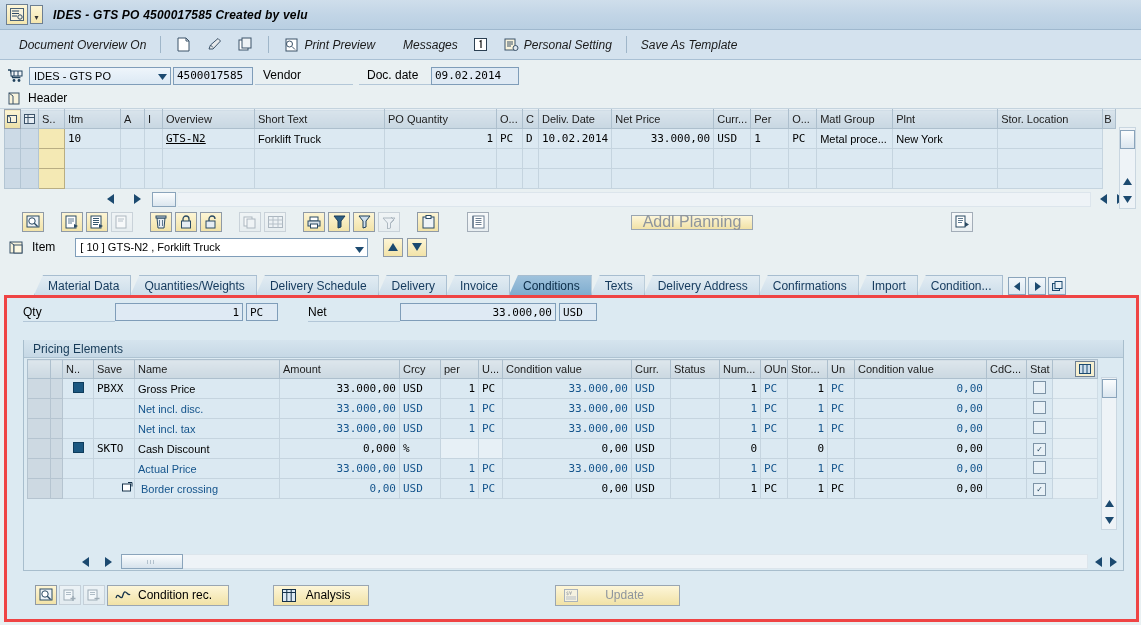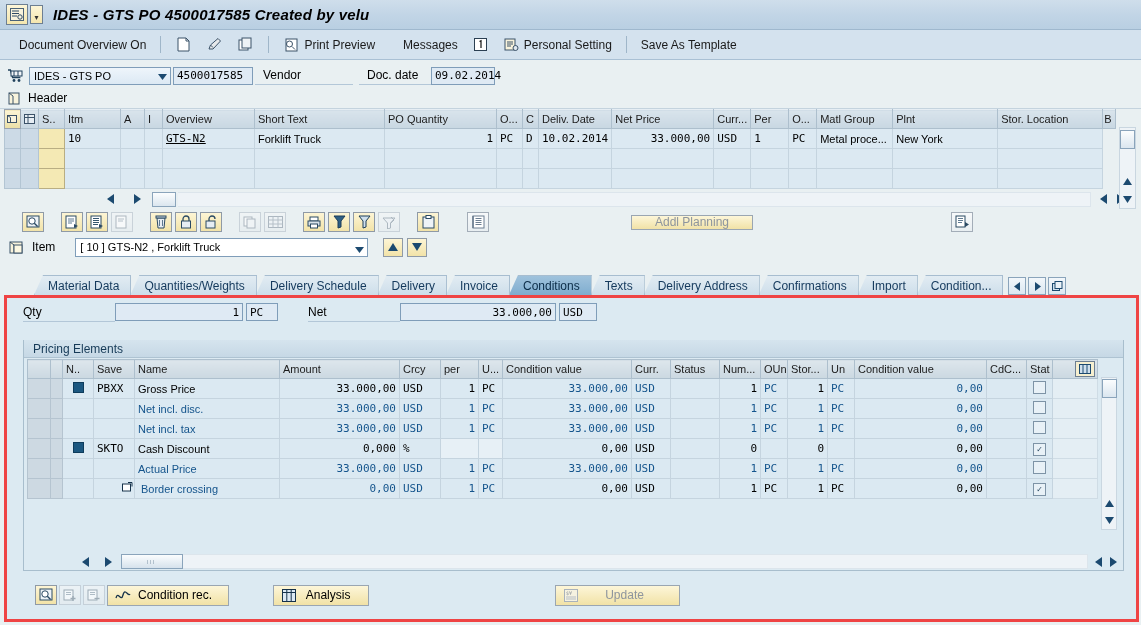--- a/index.html
+++ b/index.html
@@ -41,38 +41,38 @@
     width: 13px; height: 19px;
     border: 1px solid #6d7f92;
     background: linear-gradient(to bottom,#fdf6d8,#f4e6ae);
     display: flex; align-items: flex-end; justify-content: center;
     font-size: 8px; color: #333; line-height: 8px;
     padding-bottom: 1px; box-sizing: border-box;
     margin-right: 10px;
   }
   .title-text {
     font-weight: bold; font-style: italic;
-    font-size: 15px; color: #000;
+    font-size: 12px; color: #000;
     letter-spacing: .2px;
   }
 
   
   .apptoolbar {
     height: 29px;
     background: #d4e2ee;
     border-bottom: 1px solid #a9c0d4;
     display: flex; align-items: center;
     padding-left: 12px;
     gap: 0px;
     flex: 0 0 auto;
   }
   .tb-item {
     display: flex; align-items: center; gap: 4px;
     padding: 2px 7px; font-size: 12px; color: #1a1a1a;
-    white-space: nowrap; cursor: default;
+    white-space: nowrap; cursor: default; font-style: italic;
   }
   .tb-sep {
     width: 1px; height: 17px; background: #9fb6c9; margin: 0 7px;
   }
   .gicon {
     display: inline-flex; align-items: center; justify-content: center;
     width: 17px; height: 16px; flex: 0 0 auto;
   }
   .gicon svg { display: block; }
 
@@ -193,21 +193,21 @@
     background: linear-gradient(to bottom,#f4f7f8,#e6ecef);
     opacity: .65;
   }
   .ibtn.flat { border-color:#a3adb8; background: linear-gradient(to bottom,#f7f9fa,#e8eef1); }
   .gap { width: 11px; }
   .pbtn {
     height: 15px; min-width: 122px;
     border: 1px solid #9aa6b2;
     background: linear-gradient(to bottom,#fdf6d9,#f1e2a6);
     display: flex; align-items: center; justify-content: center;
-    font-size: 12px; color: #49525c; cursor: pointer;
+    font-size: 16px; color: #49525c; cursor: pointer;
     box-sizing: border-box;
   }
   .pbtn.disabled { color: #8e959d; }
 
   
   .itemsel {
     height: 24px; display: flex; align-items: center;
     padding-left: 6px; gap: 0; flex: 0 0 auto;
   }
   .folder-ic {
@@ -433,21 +433,21 @@
         <svg width="9" height="6" viewBox="0 0 9 6">
             <path d="M0 0h9L4.5 6z" fill="#1c4a70"></path>
           </svg>
       </span>
     </div>
     <div class="fld" style="width:80px;margin-left:2px">
       <span>4500017585</span>
     </div>
     <div class="lbl uline" style="width:98px;height:18px;display:flex;align-items:center;margin-left:2px;box-sizing:border-box">Vendor</div>
     <div class="lbl uline" style="width:72px;height:18px;display:flex;align-items:center;margin-left:6px;box-sizing:border-box">Doc. date</div>
-    <div class="fld" style="width:64px">
+    <div class="fld" style="width:88px">
       <span>09.02.2014</span>
     </div>
   </div>
 
   <div class="hdr-strip">
     <span class="gicon">
       <svg width="15" height="15" viewBox="0 0 15 15">
           <rect x="2" y="2" width="10" height="11" fill="#f8f3dc" stroke="#3b5268"></rect>
           <path d="M2 2l4 3v8" fill="none" stroke="#3b5268"></path>
         </svg>

